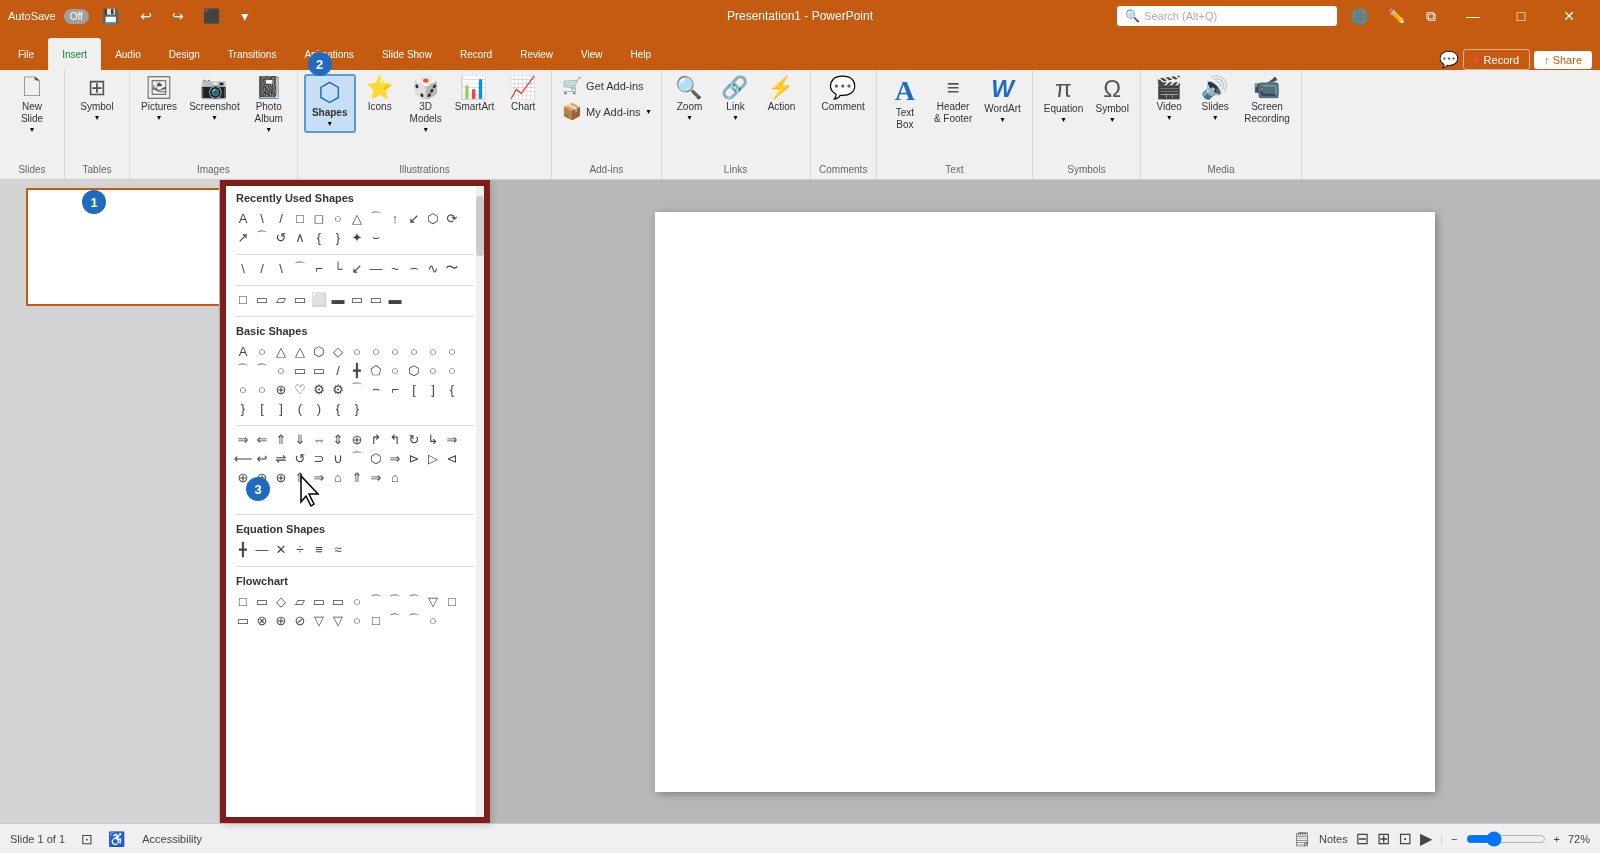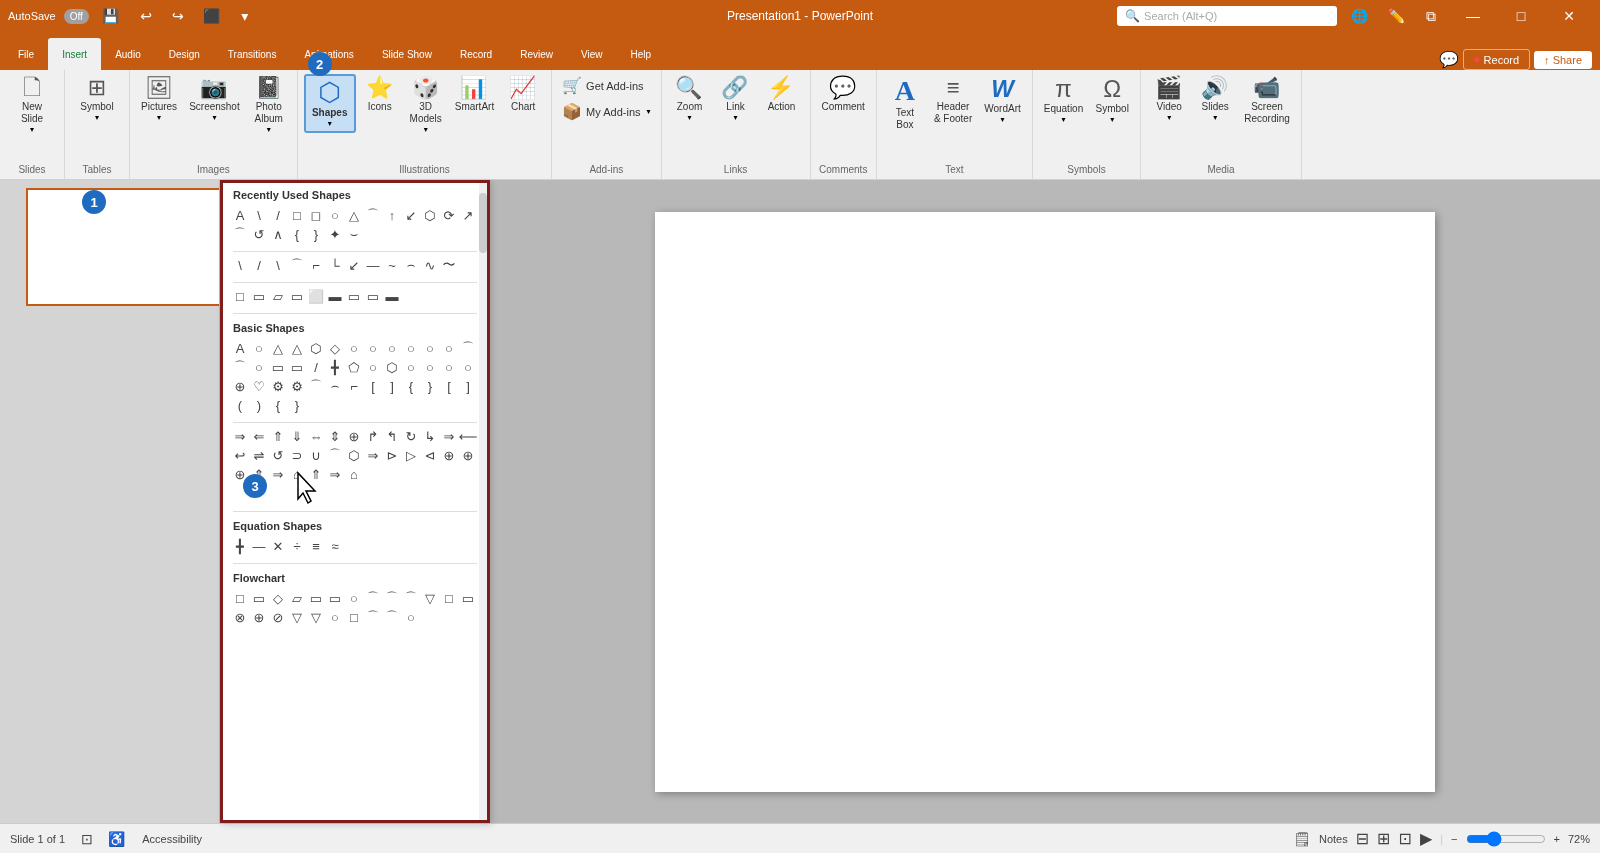--- a/index.html
+++ b/index.html
@@ -123,21 +123,21 @@
     .slide-thumb {
       width: 200px; height: 118px; background: white;
       border: 2px solid #c55a11; cursor: pointer; margin-bottom: 4px;
       display: flex; align-items: center; justify-content: center; position: relative;
     }
 
     
     .shapes-panel {
       width: 270px;
       background: white;
-      border: 3px solid #7f1d1d;
+      border: 6px solid #7f1d1d;
       position: absolute;
       top: 0;
       left: 220px;
       z-index: 100;
       overflow-y: auto;
       height: 100%;
       box-shadow: 2px 2px 6px rgba(0,0,0,0.15);
     }
     .shapes-section-title {
       font-size: 11px; color: #333; font-weight: 600;

